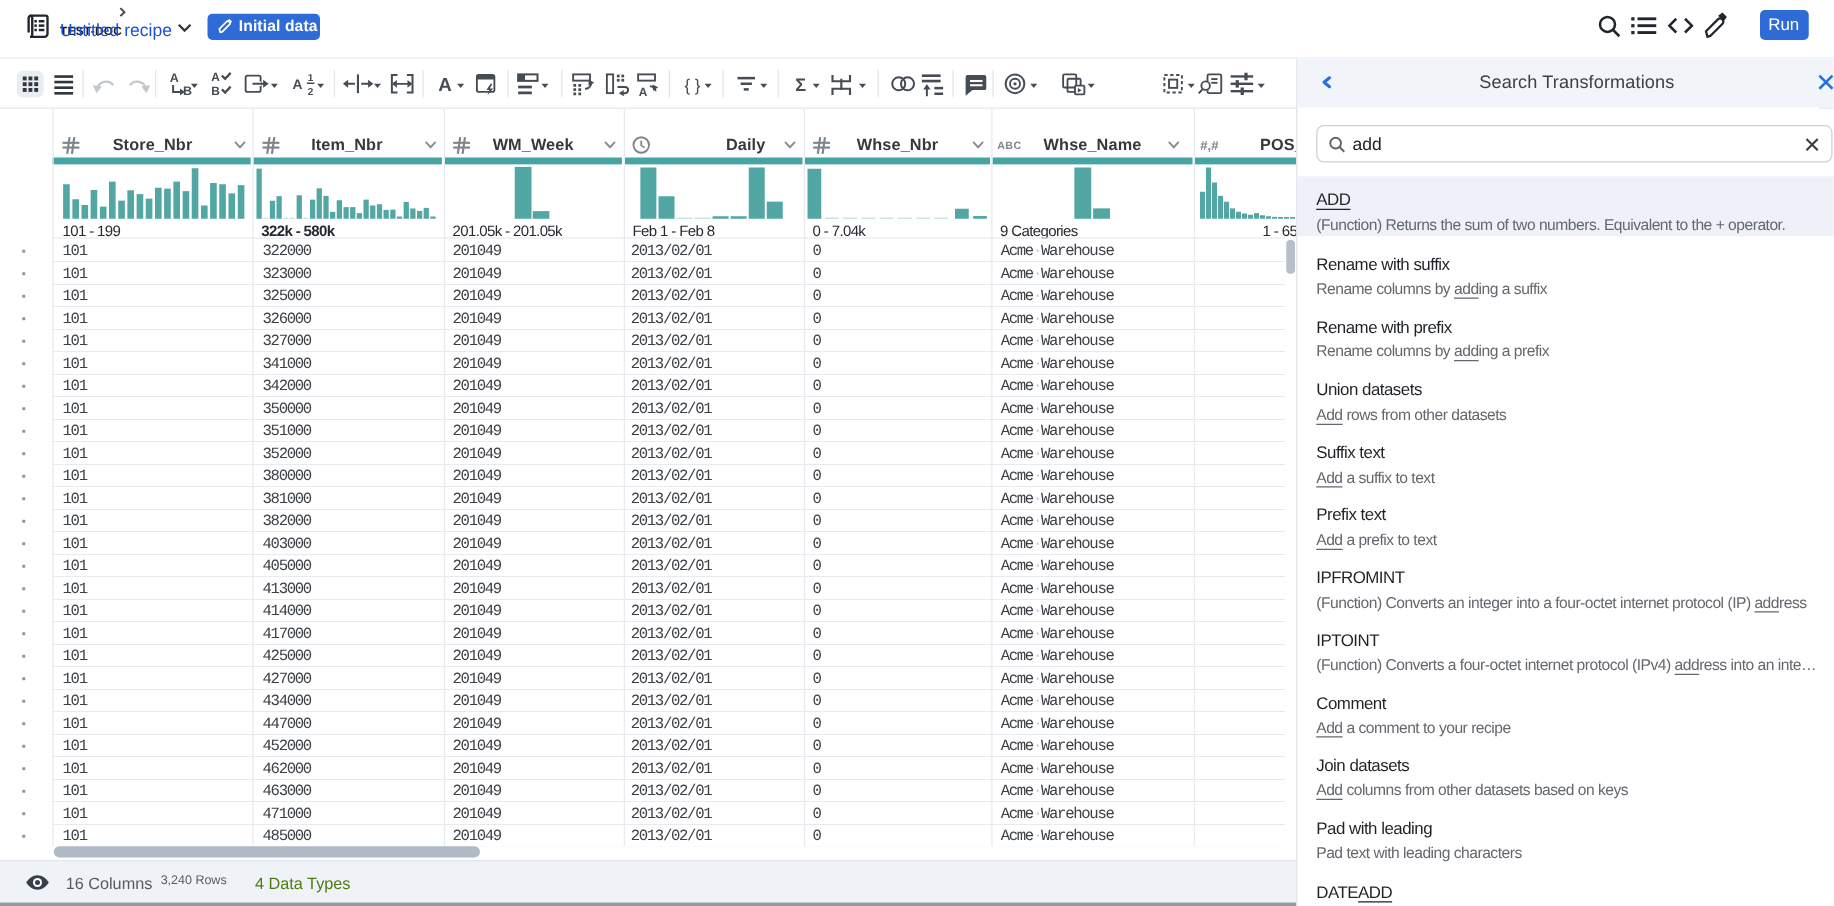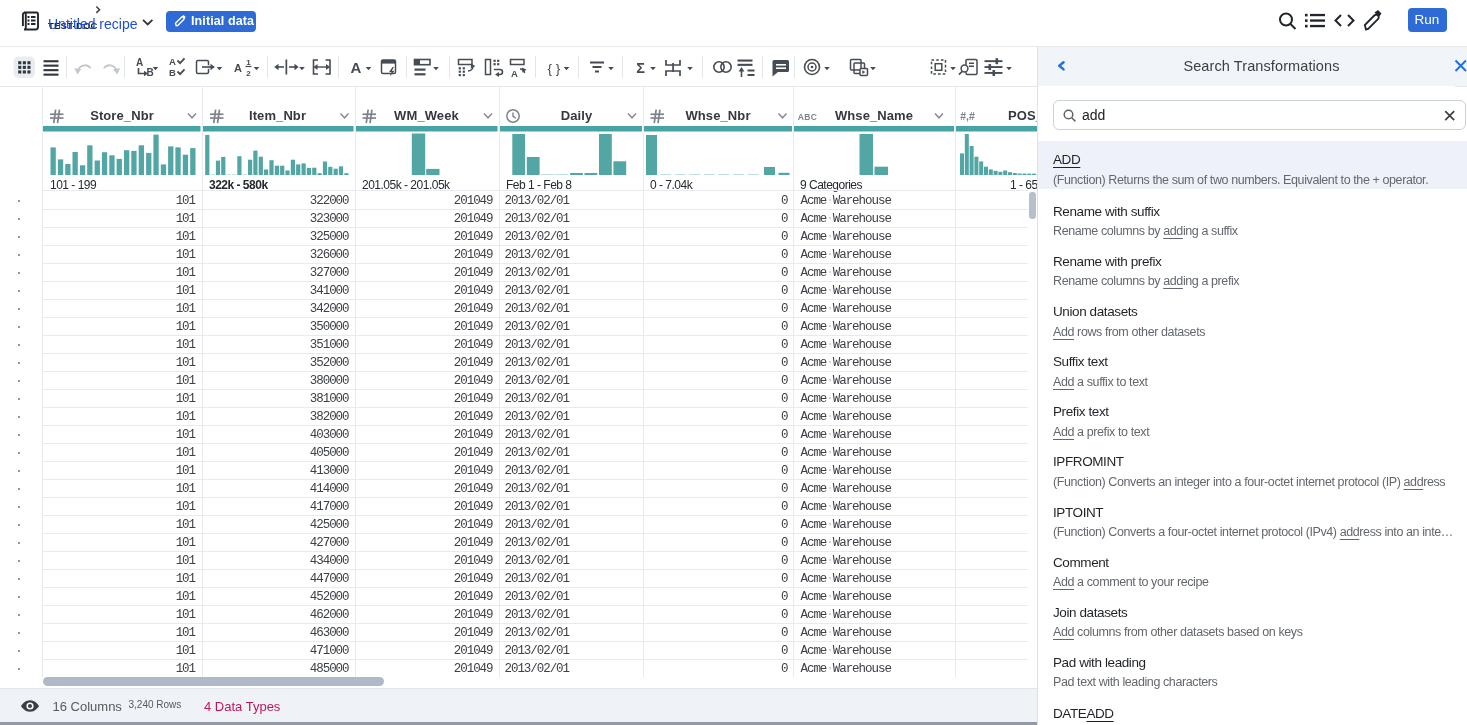--- a/index.html
+++ b/index.html
@@ -1,20 +1,20 @@
 <!DOCTYPE html>
 <html><head><meta charset="utf-8"><style>
 * { margin:0; padding:0; box-sizing:border-box; }
 html,body { width:1467px; height:725px; overflow:hidden; background:#fff;
   font-family:"Liberation Sans", sans-serif; }
 .abs { position:absolute; }
 .mono { font-family:"Liberation Mono", monospace; font-size:12.5px; letter-spacing:-1.05px;
   color:#3c4147; line-height:18px; white-space:pre; }
 .mono .dot { color:#c3c9cf; }
-.num { text-align:right; }
+.num { }
 .hdrname { position:absolute; top:108px; font-size:13px; font-weight:700; color:#35393e;
   text-align:center; letter-spacing:0.1px; }
 .range { position:absolute; top:178px; font-size:12px; color:#26292e; letter-spacing:-0.5px; }
 .pi-t { position:absolute; left:15px; width:450px; font-size:13.5px; color:#1f2328;
   letter-spacing:-0.4px; white-space:nowrap; }
 .pi-d { position:absolute; left:15px; width:450px; font-size:12.5px; color:#63686e;
   letter-spacing:-0.4px; white-space:nowrap; }
 u { text-decoration:underline; text-underline-offset:2.5px; text-decoration-thickness:1px; }
 </style></head>
 <body>
@@ -324,21 +324,21 @@
     <path d="M188,113.5 l4,4.3 4,-4.3" fill="none" stroke="#868d94" stroke-width="1.5"></path>
     <path d="M340.5,113.5 l4,4.3 4,-4.3" fill="none" stroke="#868d94" stroke-width="1.5"></path>
     <path d="M484,113.5 l4,4.3 4,-4.3" fill="none" stroke="#868d94" stroke-width="1.5"></path>
     <path d="M628,113.5 l4,4.3 4,-4.3" fill="none" stroke="#868d94" stroke-width="1.5"></path>
     <path d="M778.5,113.5 l4,4.3 4,-4.3" fill="none" stroke="#868d94" stroke-width="1.5"></path>
     <path d="M935,113.5 l4,4.3 4,-4.3" fill="none" stroke="#868d94" stroke-width="1.5"></path>
   </svg>
 <div class="hdrname" style="left:42px;width:160px;">Store_Nbr</div>
 <div class="hdrname" style="left:201px;width:153px;">Item_Nbr</div>
 <div class="hdrname" style="left:354px;width:145px;">WM_Week</div>
-<div class="hdrname" style="left:504px;width:145px;">Daily</div>
+<div class="hdrname" style="left:524px;width:145px;">Daily</div>
 <div class="hdrname" style="left:643px;width:150px;">Whse_Nbr</div>
 <div class="hdrname" style="left:793px;width:162px;">Whse_Name</div>
 <div class="hdrname" style="left:1008px;width:120px;text-align:left;">POS_Sales</div>
 <div class="range" style="left:50px;">101 - 199</div>
 <div class="range" style="left:209px;font-weight:bold;">322k - 580k</div>
 <div class="range" style="left:362px;">201.05k - 201.05k</div>
 <div class="range" style="left:506px;">Feb 1 - Feb 8</div>
 <div class="range" style="left:650px;">0 - 7.04k</div>
 <div class="range" style="left:800px;">9 Categories</div>
 <div class="range" style="left:962px;margin-left:48px;">1 - 65</div>
@@ -521,21 +521,21 @@
 
 <div class="abs" style="left:0;top:688px;width:1038px;height:34px;background:#eff2f7;border-top:1px solid #e2e6ec;"></div>
 <div class="abs" style="left:0;top:722px;width:1038px;height:3px;background:#949aa5;"></div>
 <svg class="abs" style="left:20px;top:698px;" width="20" height="16">
   <path d="M10,2.2 C5.2,2.2 2,6.2 1,8 C2,9.8 5.2,13.8 10,13.8 C14.8,13.8 18,9.8 19,8 C18,6.2 14.8,2.2 10,2.2 Z" fill="#374049"></path>
   <circle cx="10" cy="8" r="3.6" fill="#fff"></circle>
     <circle cx="10" cy="8" r="2" fill="#374049"></circle>
 </svg>
 <div class="abs" style="left:52.5px;top:698.5px;font-size:13px;color:#565b62;">16 Columns</div>
 <div class="abs" style="left:128.5px;top:698.5px;font-size:10px;color:#565b62;">3,240 Rows</div>
-<div class="abs" style="left:204px;top:698.5px;font-size:13px;color:#be185d;">4 Data Types</div>
+<div class="abs" style="left:204px;top:698.5px;font-size:13px;color:#4d7c0f;">4 Data Types</div>
 
 <div class="abs" style="left:1037px;top:47px;width:418px;height:678px;background:#fff;border-left:1px solid #dde2e9;">
 <div style="position:absolute;left:0;top:0;width:429px;height:39px;background:#f1f5fa;"></div>
 <svg style="position:absolute;left:0;top:0;" width="429" height="39">
   <path d="M25.6,15.2 l-4.4,3.6 4.4,3.6" fill="none" stroke="#2470e0" stroke-width="2.4" stroke-linecap="round" stroke-linejoin="round"></path>
   <path d="M417.5,13.5 l10.5,10.5 M428,13.5 l-10.5,10.5" stroke="#2470e0" stroke-width="2"></path>
 </svg>
 <div style="position:absolute;left:0;top:0;width:429px;height:39px;font-size:14.5px;color:#3c4043;text-align:center;line-height:39px;letter-spacing:0.1px;text-indent:18px;">Search Transformations</div>
 <div style="position:absolute;left:15px;top:53px;width:413px;height:30px;border:1px solid #c9d1dc;border-radius:6px;background:#fff;"></div>
 <svg style="position:absolute;left:25px;top:62px;" width="16" height="14">

